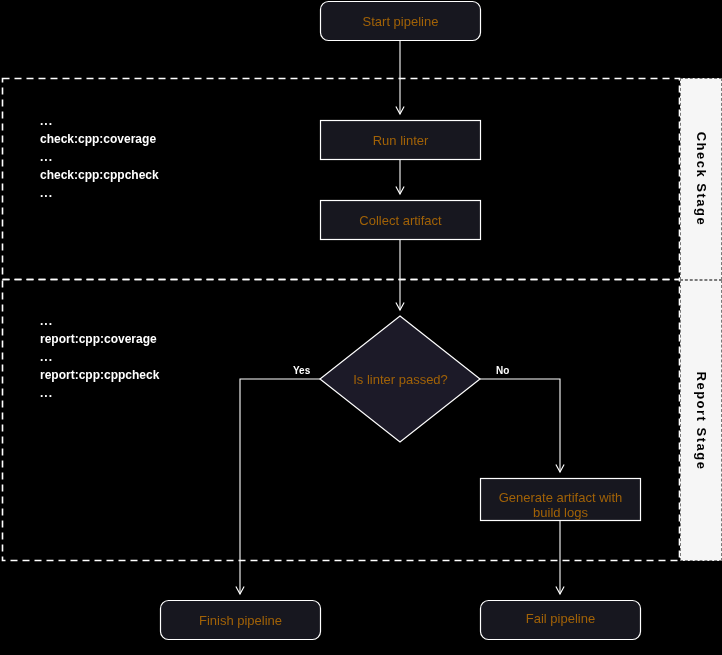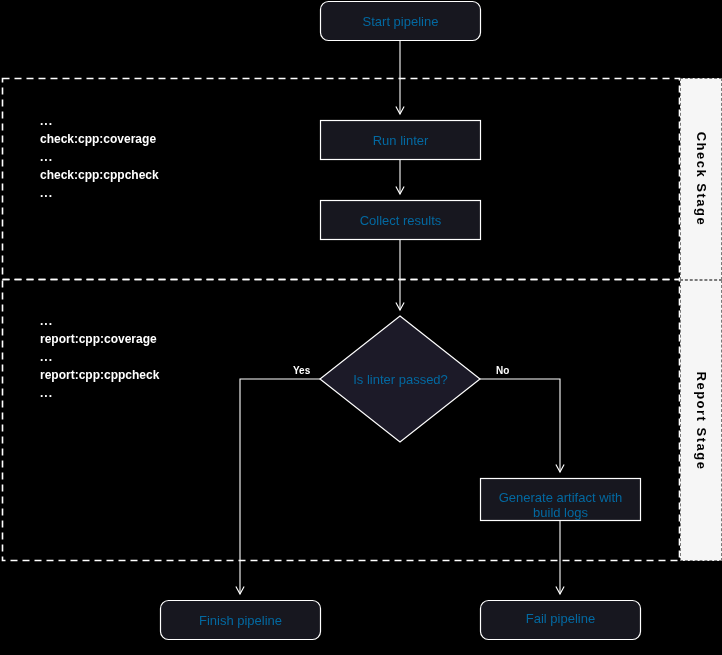--- a/index.html
+++ b/index.html
@@ -24,21 +24,21 @@
     top: 0;
     width: 722px;
     height: 655px;
   }
   .node-label {
     position: absolute;
     display: flex;
     align-items: center;
     justify-content: center;
     text-align: center;
-    color: #0369a1;
+    color: #a16207;
     font-size: 13px;
     line-height: 15px;
     font-family: "Liberation Sans", sans-serif;
     pointer-events: none;
   }
   .edge-label {
     position: absolute;
     color: #ffffff;
     font-size: 10px;
     font-weight: bold;
@@ -118,21 +118,21 @@
 
     <path d="M 480 379 L 560 379 L 560 472" fill="none" stroke="#ffffff" stroke-width="1.1" marker-end="url(#openArrow)"></path>
 
     <path d="M 560 520 L 560 594" fill="none" stroke="#ffffff" stroke-width="1.1" marker-end="url(#openArrow)"></path>
   </svg>
 
   <div class="node-label" style="left:320px; top:1px; width:161px; height:40px;">Start pipeline</div>
 
   <div class="node-label" style="left:320px; top:120px; width:161px; height:40px;">Run linter</div>
 
-  <div class="node-label" style="left:320px; top:200px; width:161px; height:40px;">Collect results</div>
+  <div class="node-label" style="left:320px; top:200px; width:161px; height:40px;">Collect artifact</div>
 
   <div class="node-label" style="left:330px; top:365px; width:141px; height:28px;">Is linter passed?</div>
 
   <div class="node-label" style="left:484px; top:478px; width:153px; height:54px;">Generate artifact with build logs</div>
 
   <div class="node-label" style="left:160px; top:600px; width:161px; height:40px;">Finish pipeline</div>
 
   <div class="node-label" style="left:480px; top:600px; width:161px; height:36px;">Fail pipeline</div>
 
   <div class="edge-label" style="left:293px; top:355px;">Yes</div>

